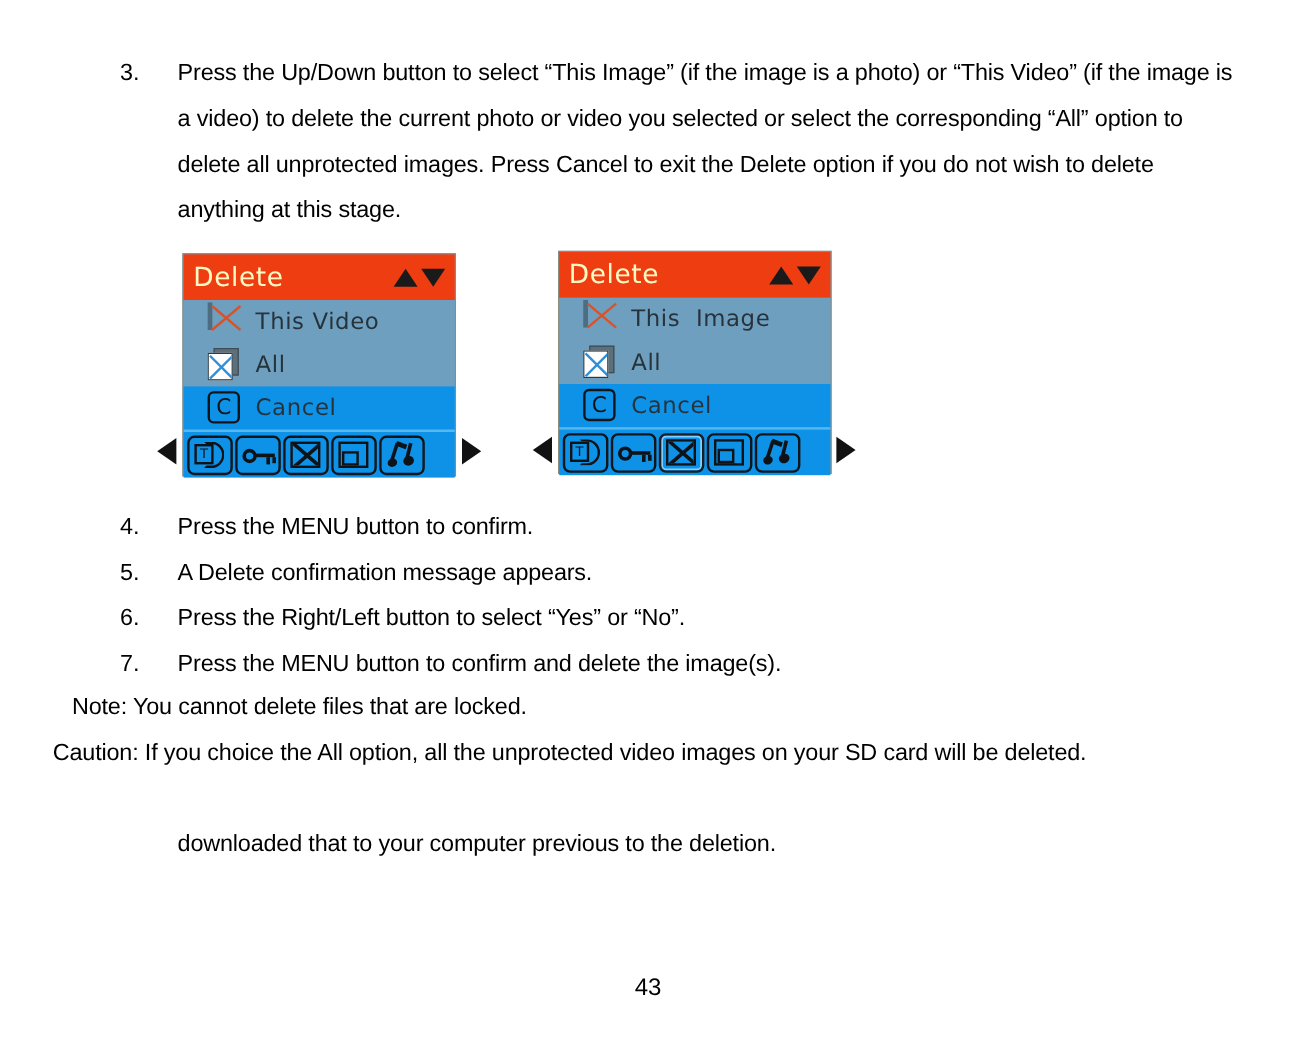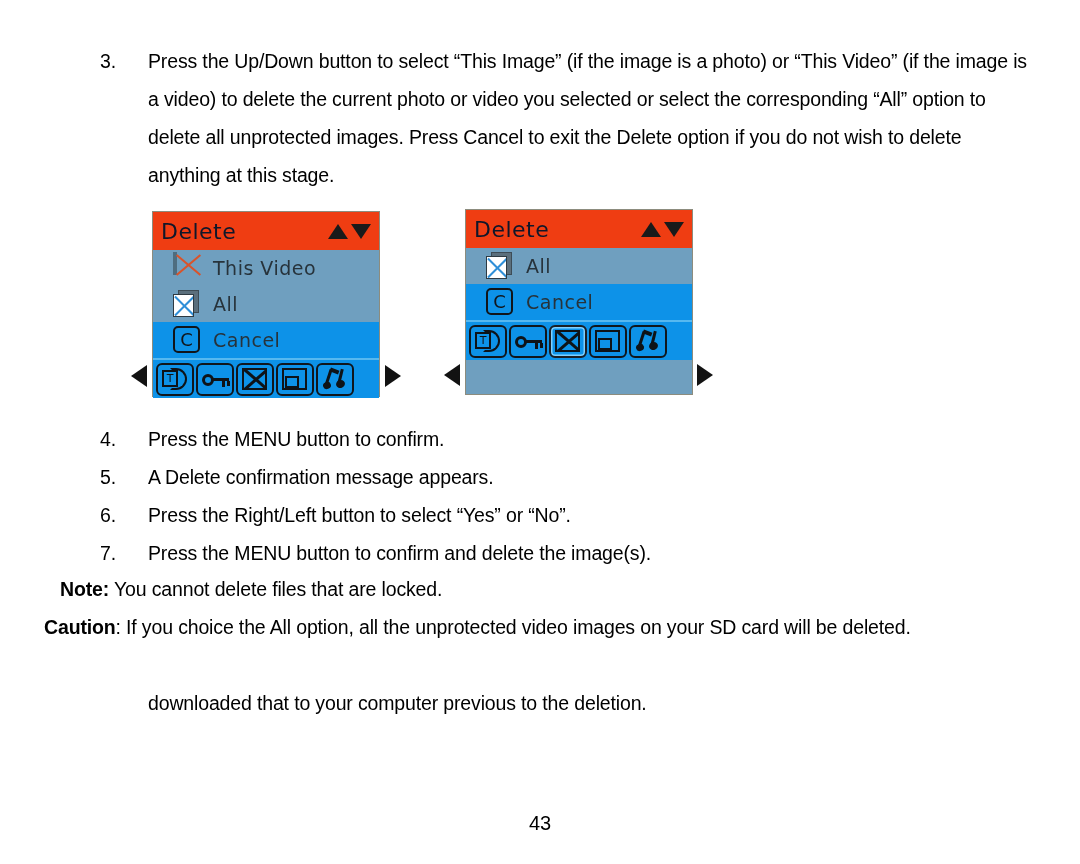--- a/index.html
+++ b/index.html
@@ -55,21 +55,21 @@
   .note-line {
     position: absolute;
     font-size: 19.5px;
     line-height: 38px;
     letter-spacing: -0.15px;
   }
   #note-line { left: 60px; top: 570px; width: 960px; }
   #caution-line { left: 44px; top: 608px; width: 990px; }
   #caution-cont1 { left: 148px; top: 646px; width: 900px; }
   #caution-cont2 { left: 148px; top: 684px; width: 900px; }
-  .lead-bold { font-weight: bold; }
+  .lead-bold { font-weight: normal; }
 
   
   #page-number {
     position: absolute;
     left: 0;
     top: 812px;
     width: 1080px;
     text-align: center;
     font-size: 20px;
   }
@@ -92,21 +92,21 @@
     height: 38px;
     background: #ef3d12;
     display: flex;
     align-items: center;
     justify-content: space-between;
     padding: 0 8px 0 8px;
     box-sizing: border-box;
   }
   .lcd-title {
     font-size: 22px;
-    color: #0f172a;
+    color: #fef9c3;
     letter-spacing: 0.5px;
   }
   .updown {
     display: flex;
     gap: 3px;
     align-items: center;
   }
   .tri-up, .tri-down {
     width: 0; height: 0;
     border-left: 10px solid transparent;
@@ -439,20 +439,24 @@
   <div class="lcd" id="lcd-right">
     <div class="lcd-header">
       <span class="lcd-title">Delete</span>
       <span class="updown">
         <span class="tri-up"></span>
         <span class="tri-down"></span>
       </span>
     </div>
     <div class="lcd-rows">
       <div class="lcd-row">
+        <span class="row-icon"><span class="icon-xbox"></span></span>
+        <span class="label">This  Image</span>
+      </div>
+      <div class="lcd-row">
         <span class="row-icon">
           <span class="icon-allbox"><span class="back"></span><span class="front"></span></span>
         </span>
         <span class="label">All</span>
       </div>
       <div class="lcd-row selected">
         <span class="row-icon">
             <span class="icon-cbox">C</span>
           </span>
         <span class="label">Cancel</span>

